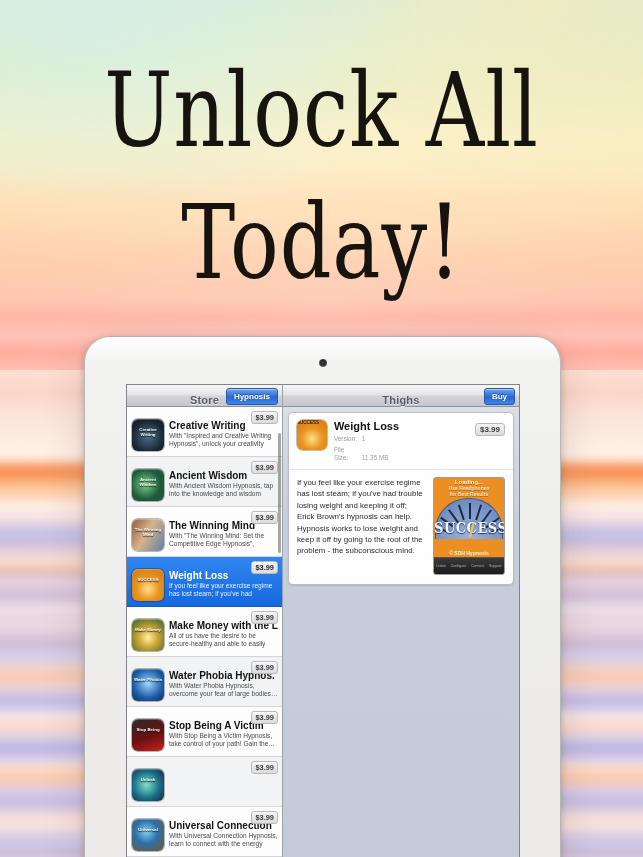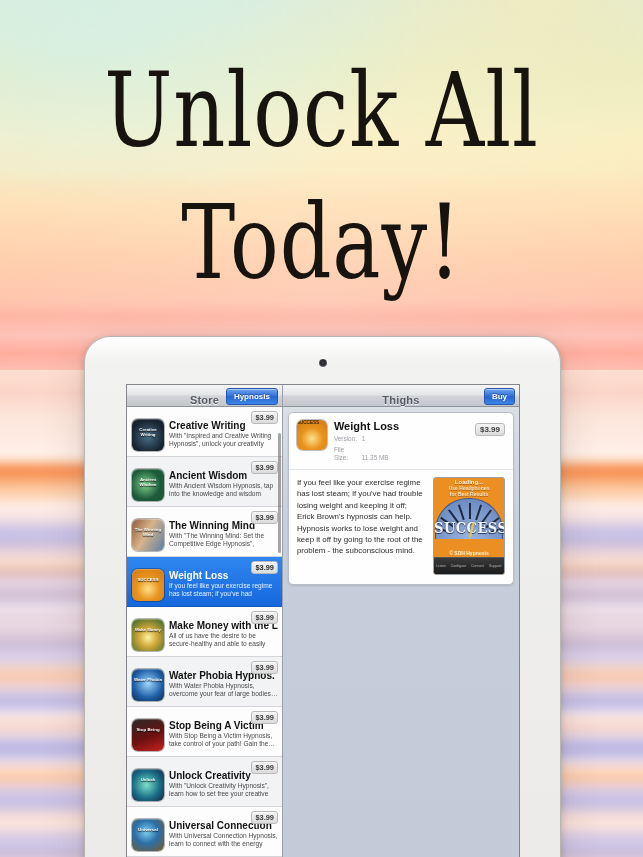--- a/index.html
+++ b/index.html
@@ -359,24 +359,20 @@
               </div>
               <div class="rowtext">
                 <div class="rowtitle">Stop Being A Victim</div>
                 <div class="rowdesc">With Stop Being a Victim Hypnosis, take control of your path! Gain the…</div>
               </div>
               <div class="price">$3.99</div>
             </div>
             <div class="row alt">
               <div class="thumb" style="background: radial-gradient(circle at 45% 50%, rgb(123, 224, 200) 0%, rgb(27, 111, 136) 55%, rgb(22, 36, 63) 100%);">
                 <div class="tlabel">Unlock</div>
-              </div>
-              <div class="rowtext">
-                <div class="rowtitle">Unlock Creativity</div>
-                <div class="rowdesc">With "Unlock Creativity Hypnosis", learn how to set free your creative si…</div>
               </div>
               <div class="price">$3.99</div>
             </div>
             <div class="row">
               <div class="thumb" style="background: radial-gradient(circle at 45% 40%, rgb(127, 208, 240) 0%, rgb(43, 111, 168) 45%, rgb(122, 90, 42) 100%);">
                 <div class="tlabel">Universal</div>
               </div>
               <div class="rowtext">
                 <div class="rowtitle">Universal Connection</div>
                 <div class="rowdesc">With Universal Connection Hypnosis, learn to connect with the energy and…</div>

